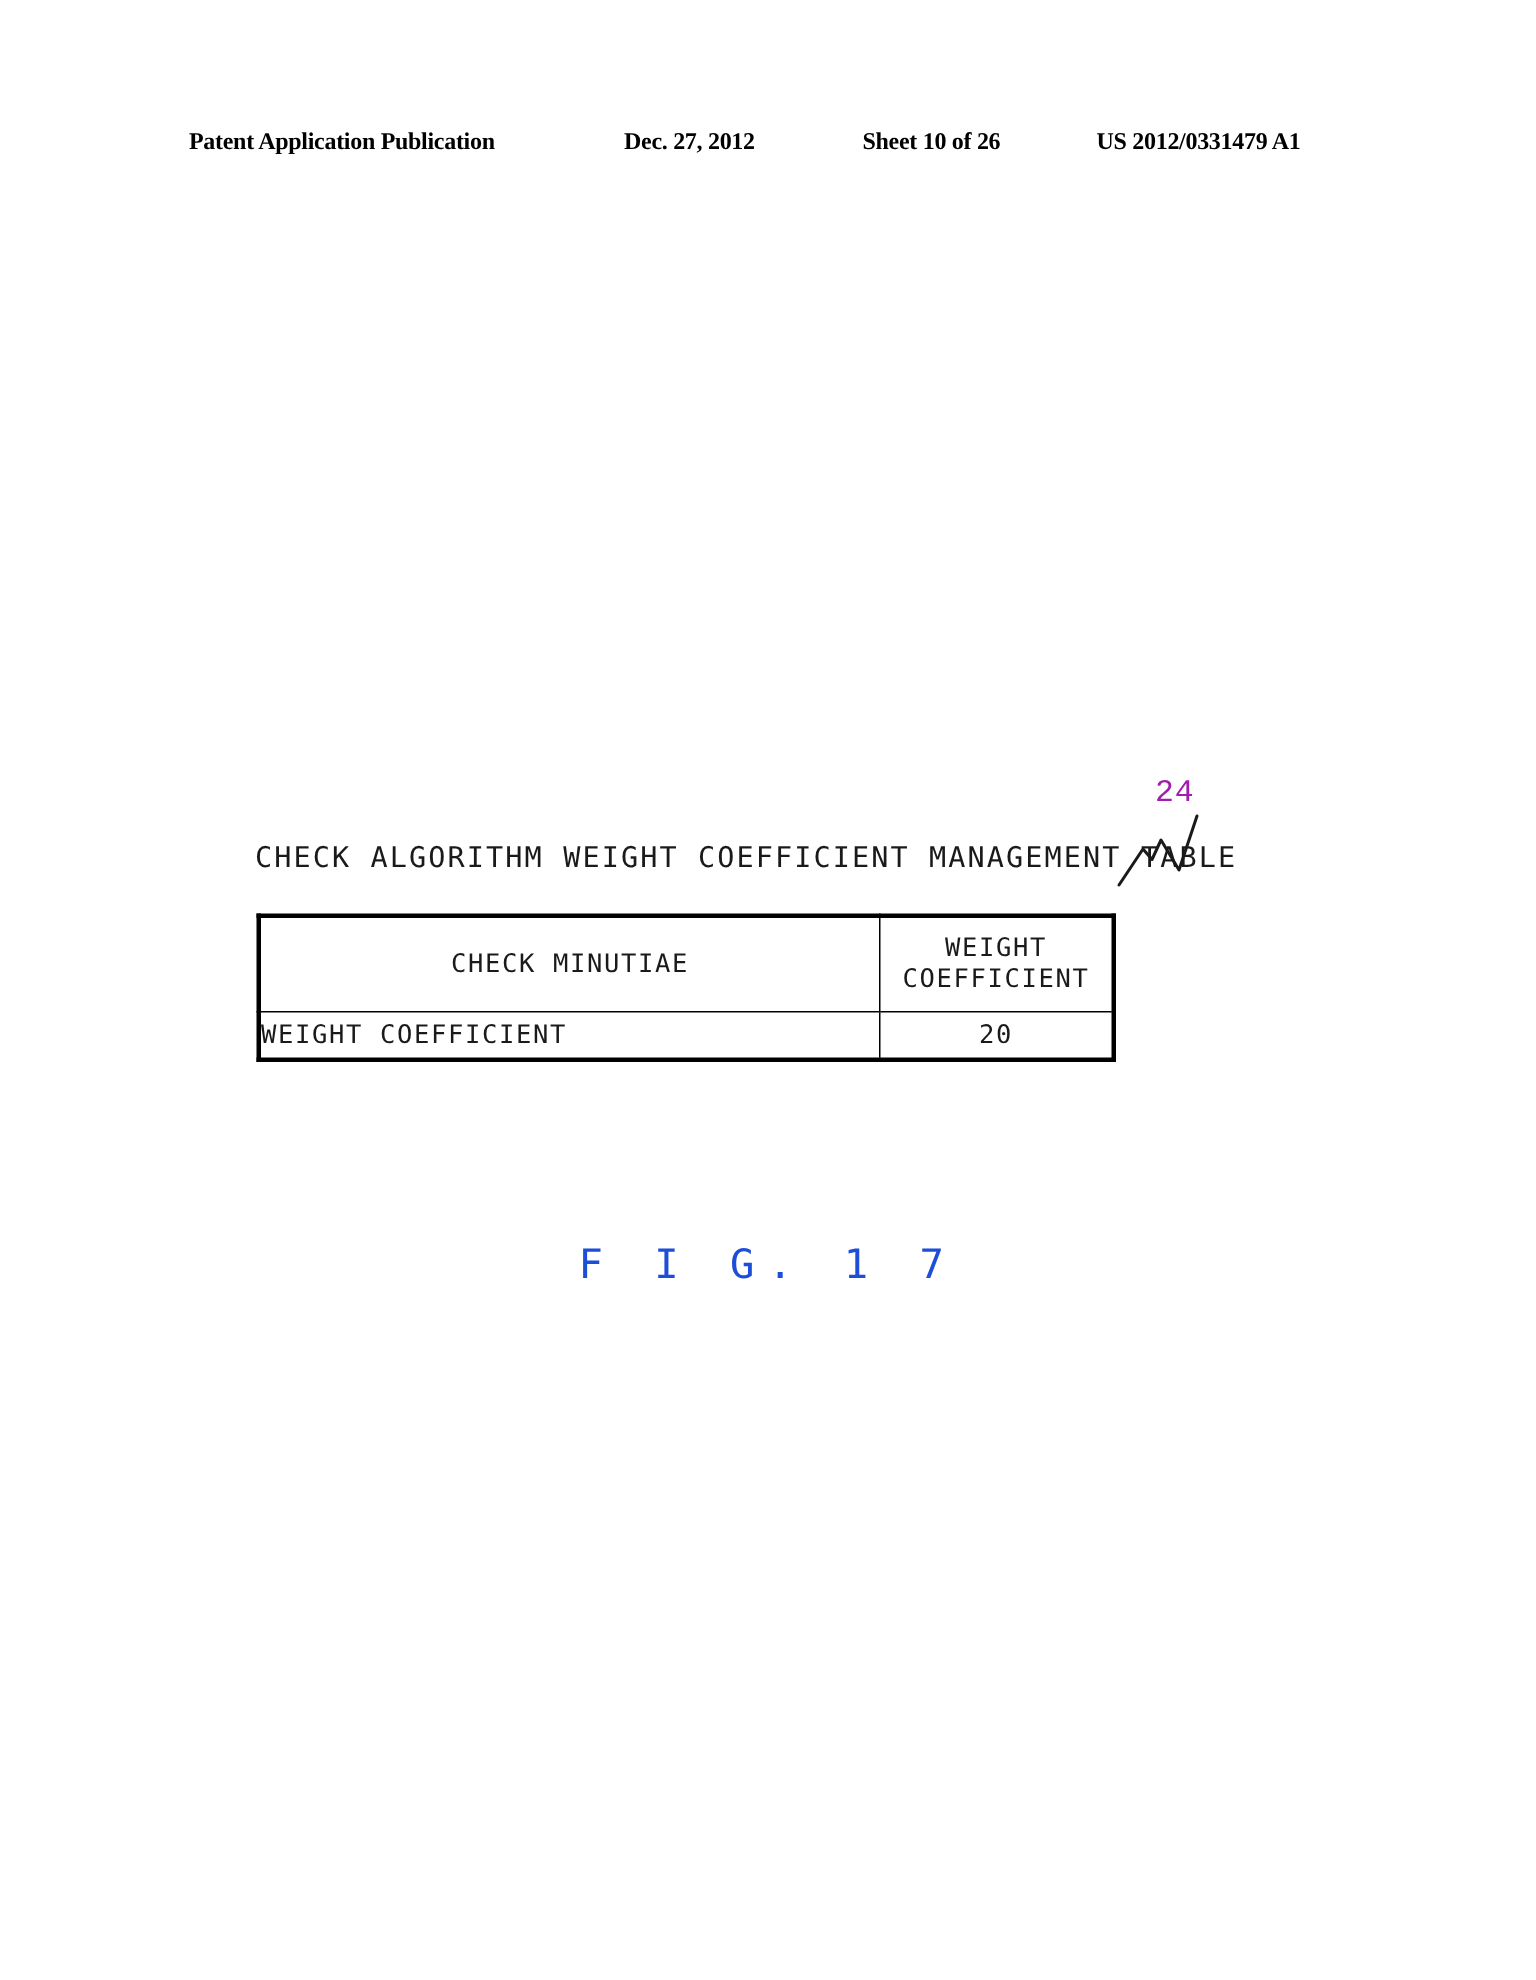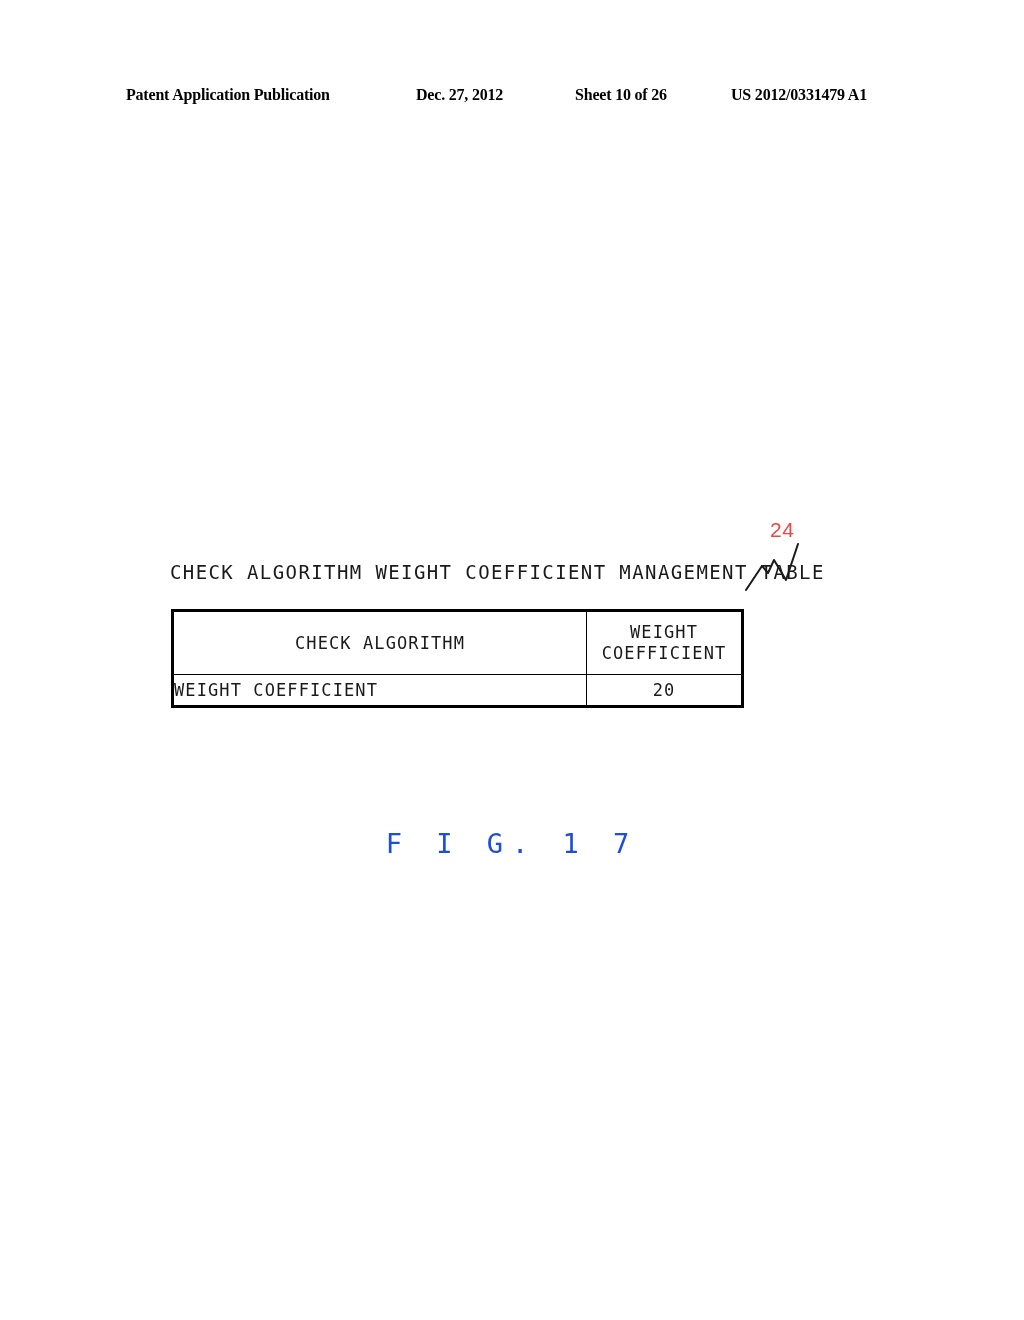--- a/index.html
+++ b/index.html
@@ -77,24 +77,24 @@
     position: absolute;
     left: 742px;
     top: 516px;
     width: 80px;
     height: 80px;
   }
   .ref-num {
     position: absolute;
     left: 28px;
     top: 2px;
-    font-family: Liberation Sans, sans-serif;
+    font-family: Liberation Mono, monospace;
     font-size: 21px;
     letter-spacing: 0.5px;
-    color: #ef4444;
+    color: #a21caf;
   }
   .ref-leader {
     position: absolute;
     left: 0;
     top: 0;
   }
 
   
   .mgmt-table {
     position: absolute;
@@ -179,21 +179,21 @@
     </svg>
   </div>
 
   <table class="mgmt-table">
     <colgroup>
       <col class="col-algo">
       <col class="col-coef">
     </colgroup>
     <thead>
       <tr>
-        <th class="head-cell-algo">CHECK ALGORITHM</th>
+        <th class="head-cell-algo">CHECK MINUTIAE</th>
         <th class="head-cell-coef">
           <span class="ln">WEIGHT</span>
           <span class="ln">COEFFICIENT</span>
         </th>
       </tr>
     </thead>
     <tbody>
       <tr>
         <td class="body-cell-algo">WEIGHT COEFFICIENT</td>
         <td class="body-cell-coef">20</td>

